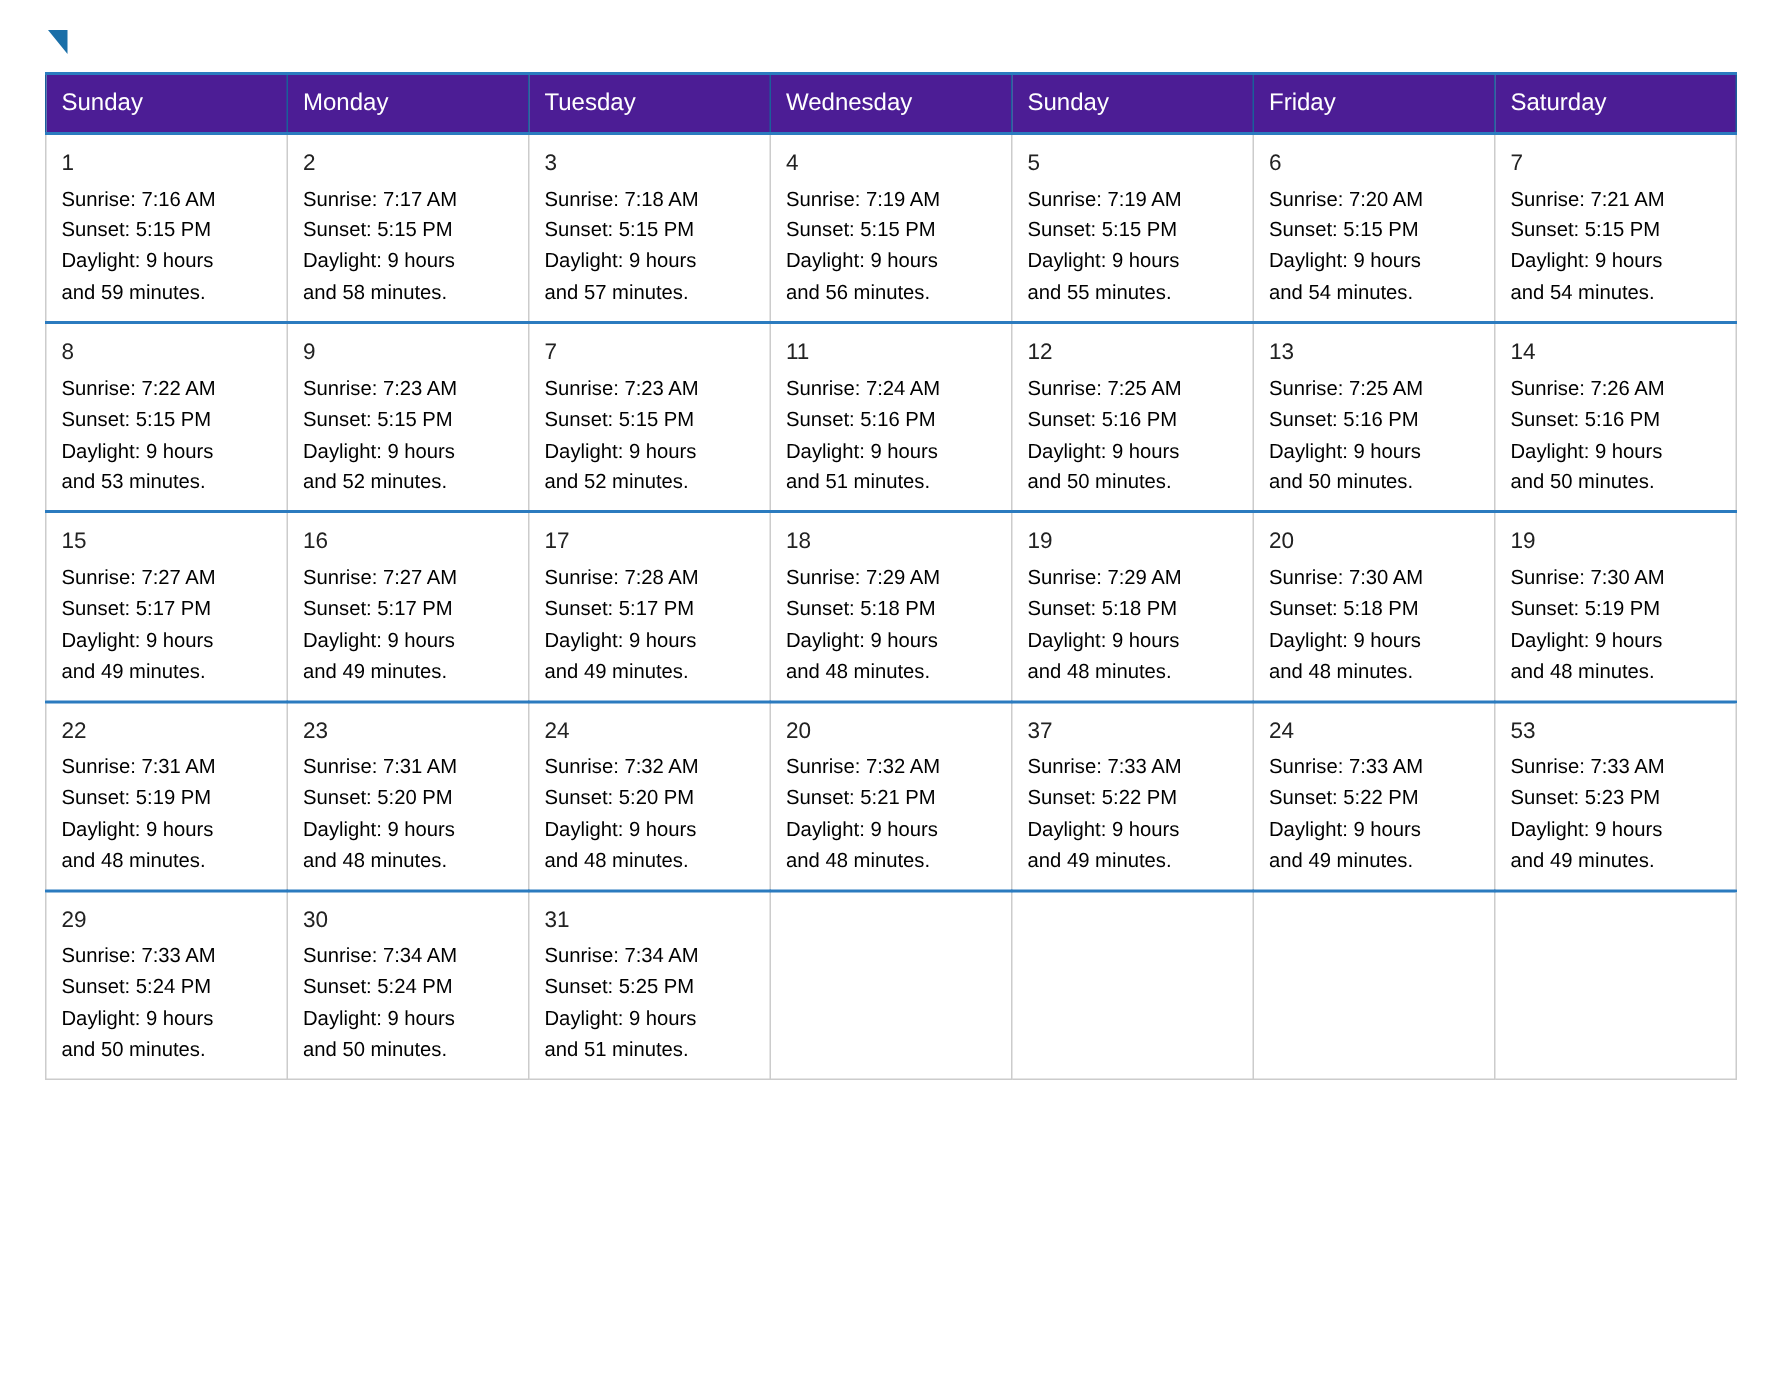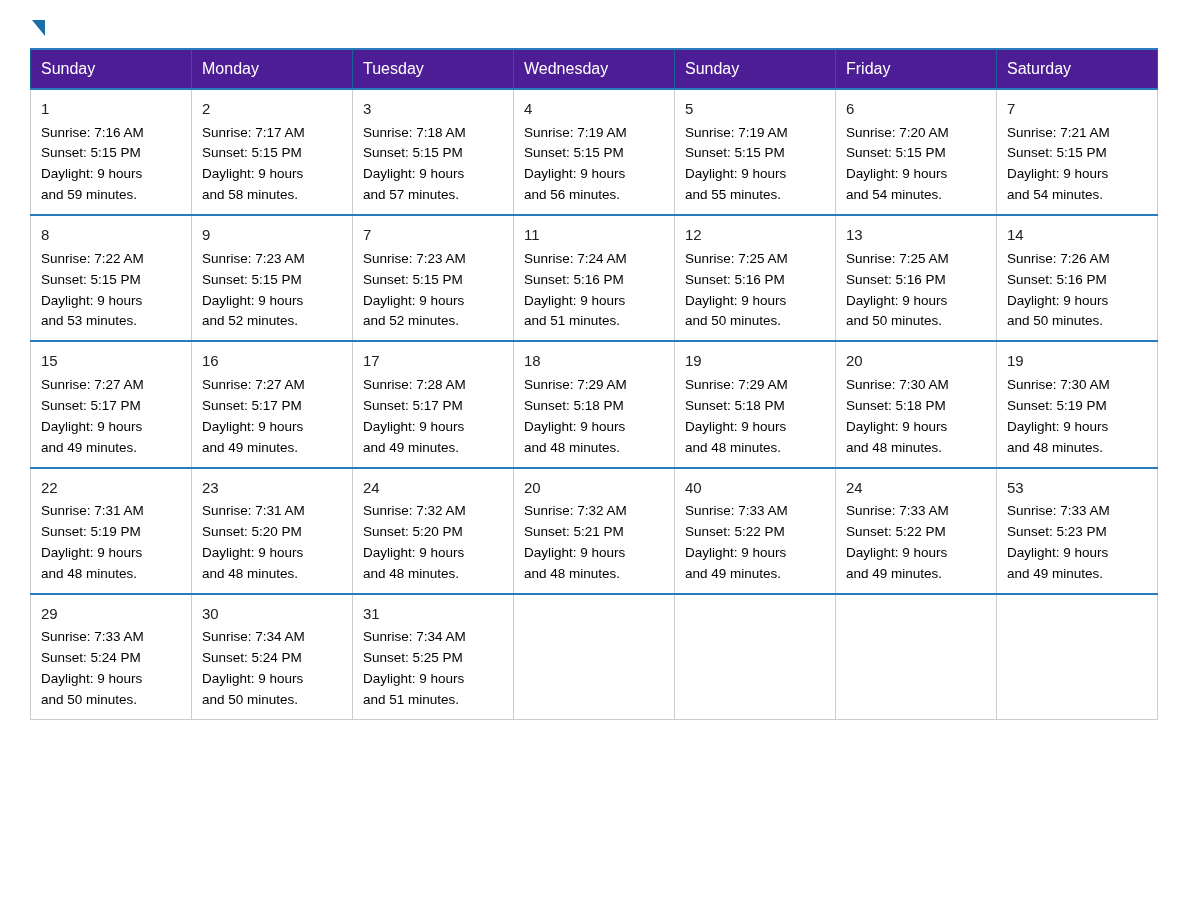--- a/index.html
+++ b/index.html
@@ -231,21 +231,21 @@
         </td>
         <td>
           <div class="day-num">24</div>
           <div class="day-info">Sunrise: 7:32 AM<br>Sunset: 5:20 PM<br>Daylight: 9 hours<br>and 48 minutes.</div>
         </td>
         <td>
           <div class="day-num">20</div>
           <div class="day-info">Sunrise: 7:32 AM<br>Sunset: 5:21 PM<br>Daylight: 9 hours<br>and 48 minutes.</div>
         </td>
         <td>
-          <div class="day-num">40</div>
+          <div class="day-num">37</div>
           <div class="day-info">Sunrise: 7:33 AM<br>Sunset: 5:22 PM<br>Daylight: 9 hours<br>and 49 minutes.</div>
         </td>
         <td>
           <div class="day-num">24</div>
           <div class="day-info">Sunrise: 7:33 AM<br>Sunset: 5:22 PM<br>Daylight: 9 hours<br>and 49 minutes.</div>
         </td>
         <td>
           <div class="day-num">53</div>
           <div class="day-info">Sunrise: 7:33 AM<br>Sunset: 5:23 PM<br>Daylight: 9 hours<br>and 49 minutes.</div>
         </td>

